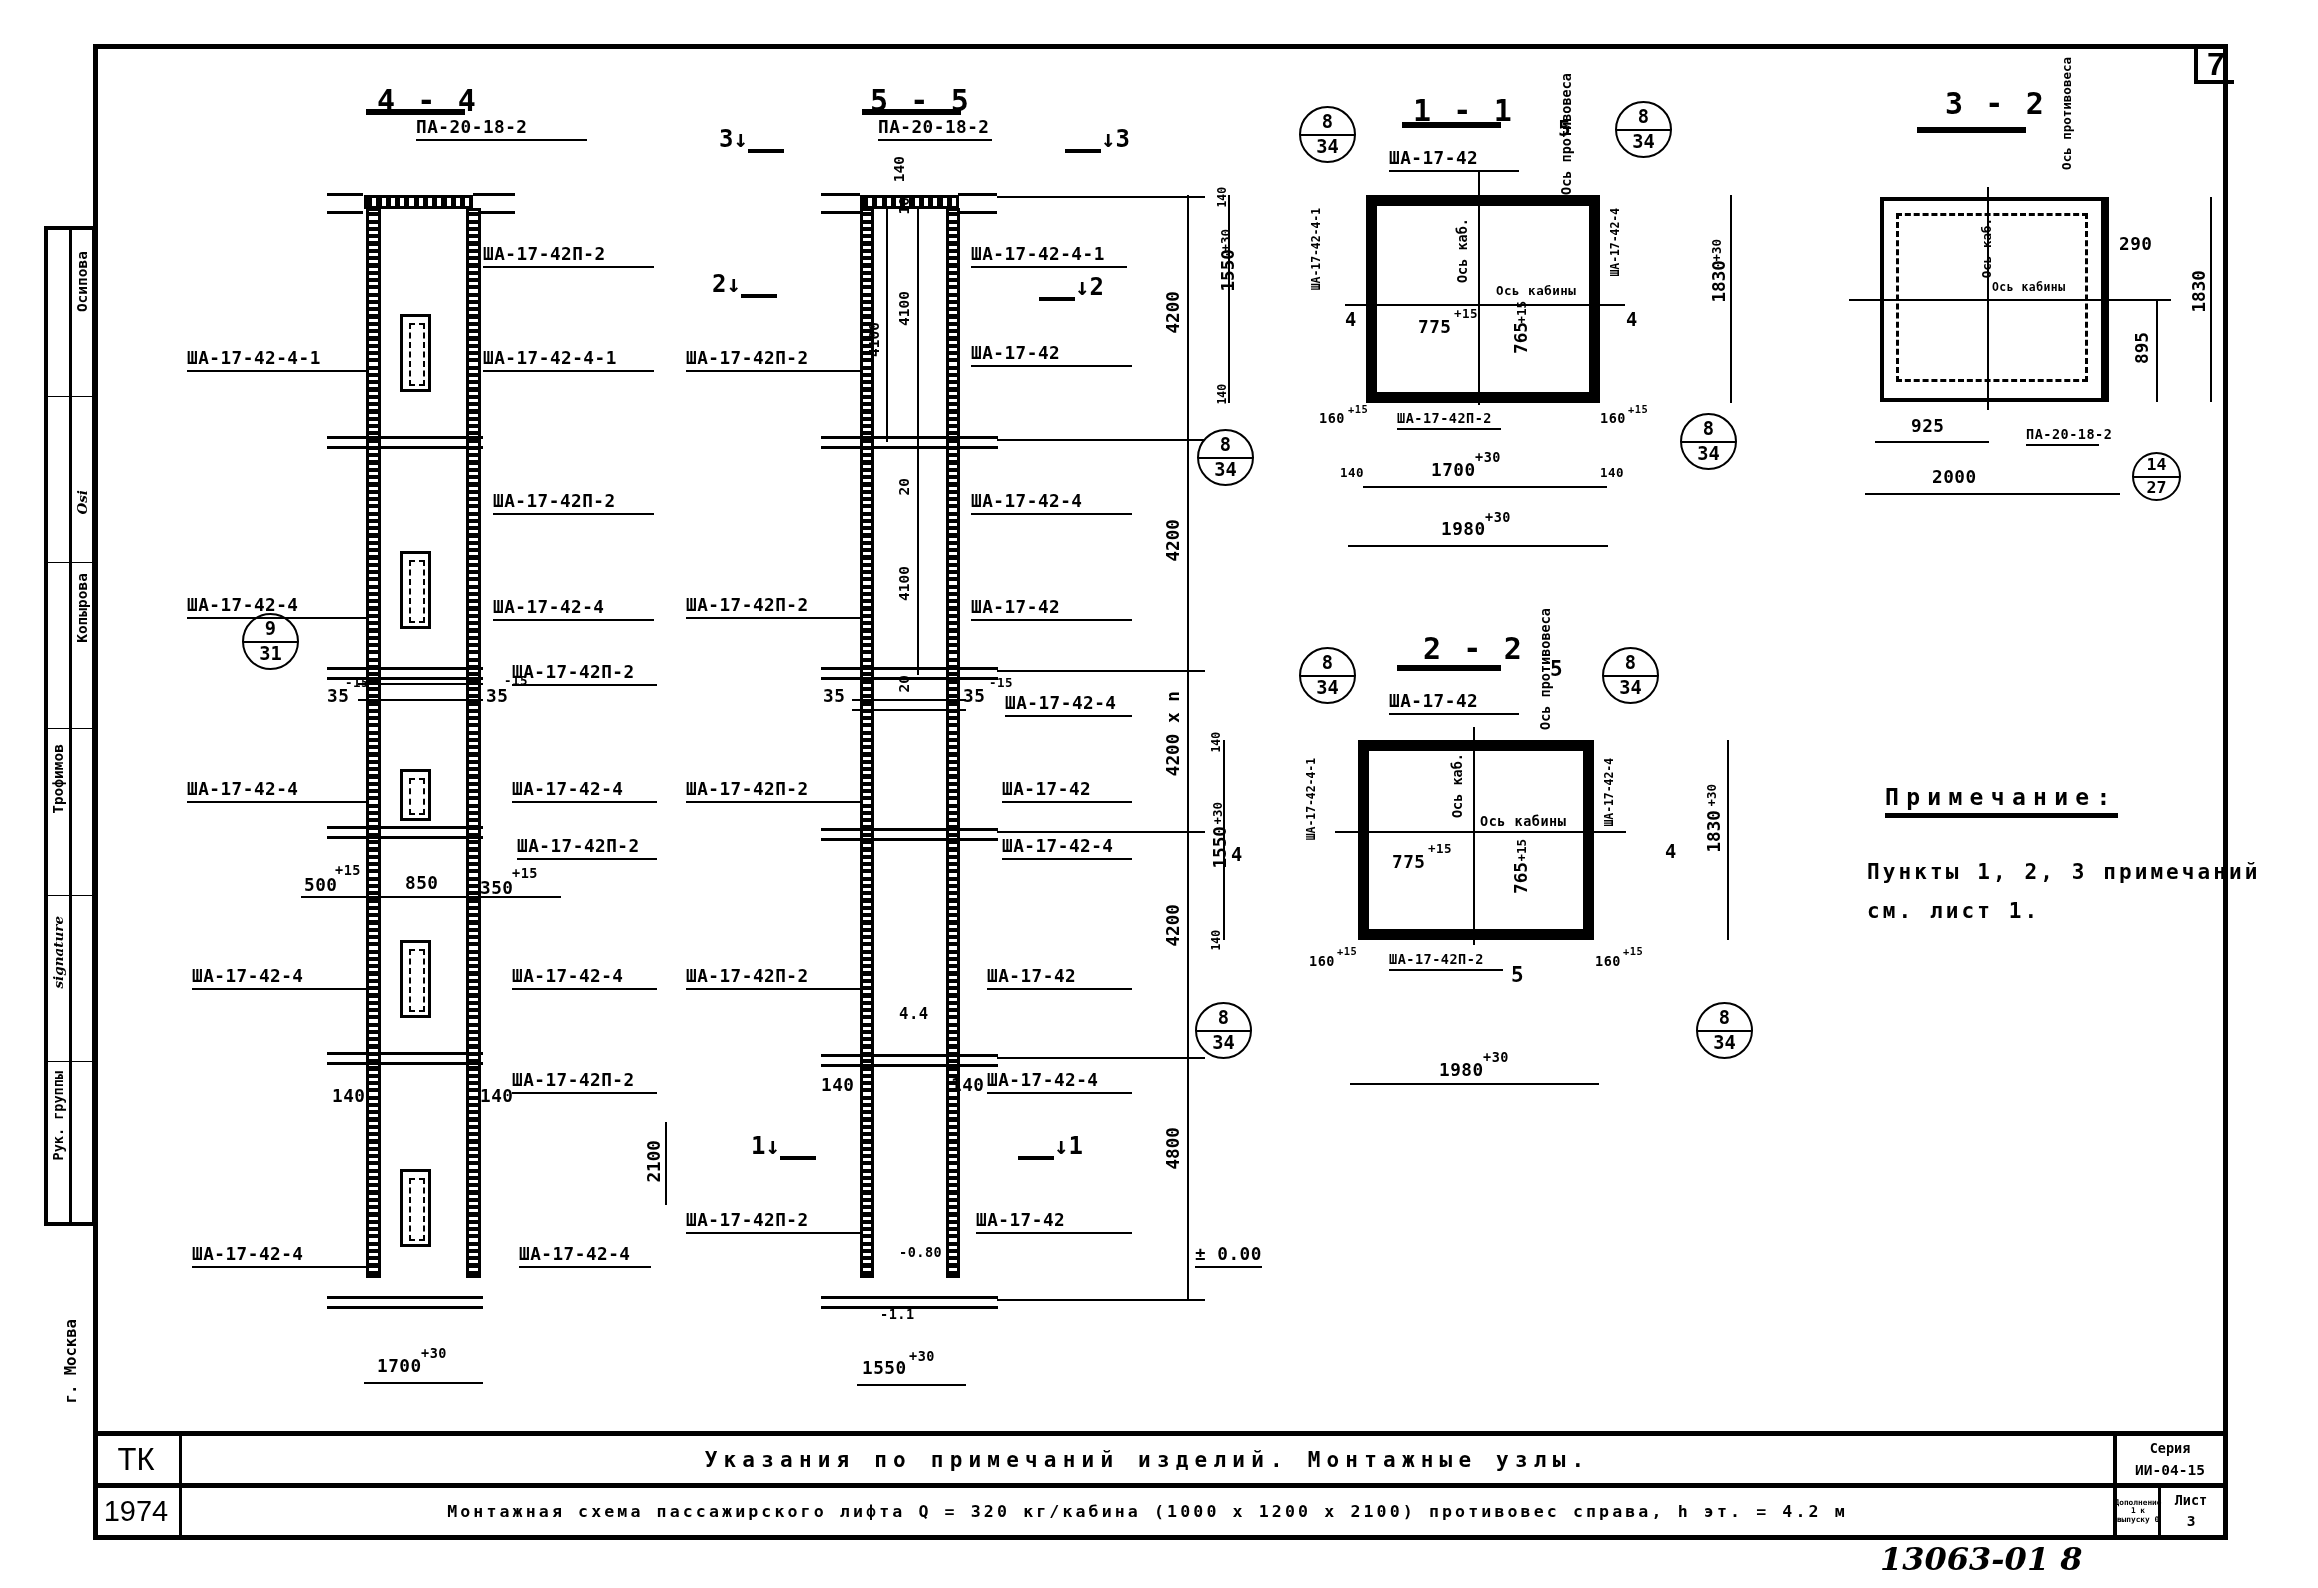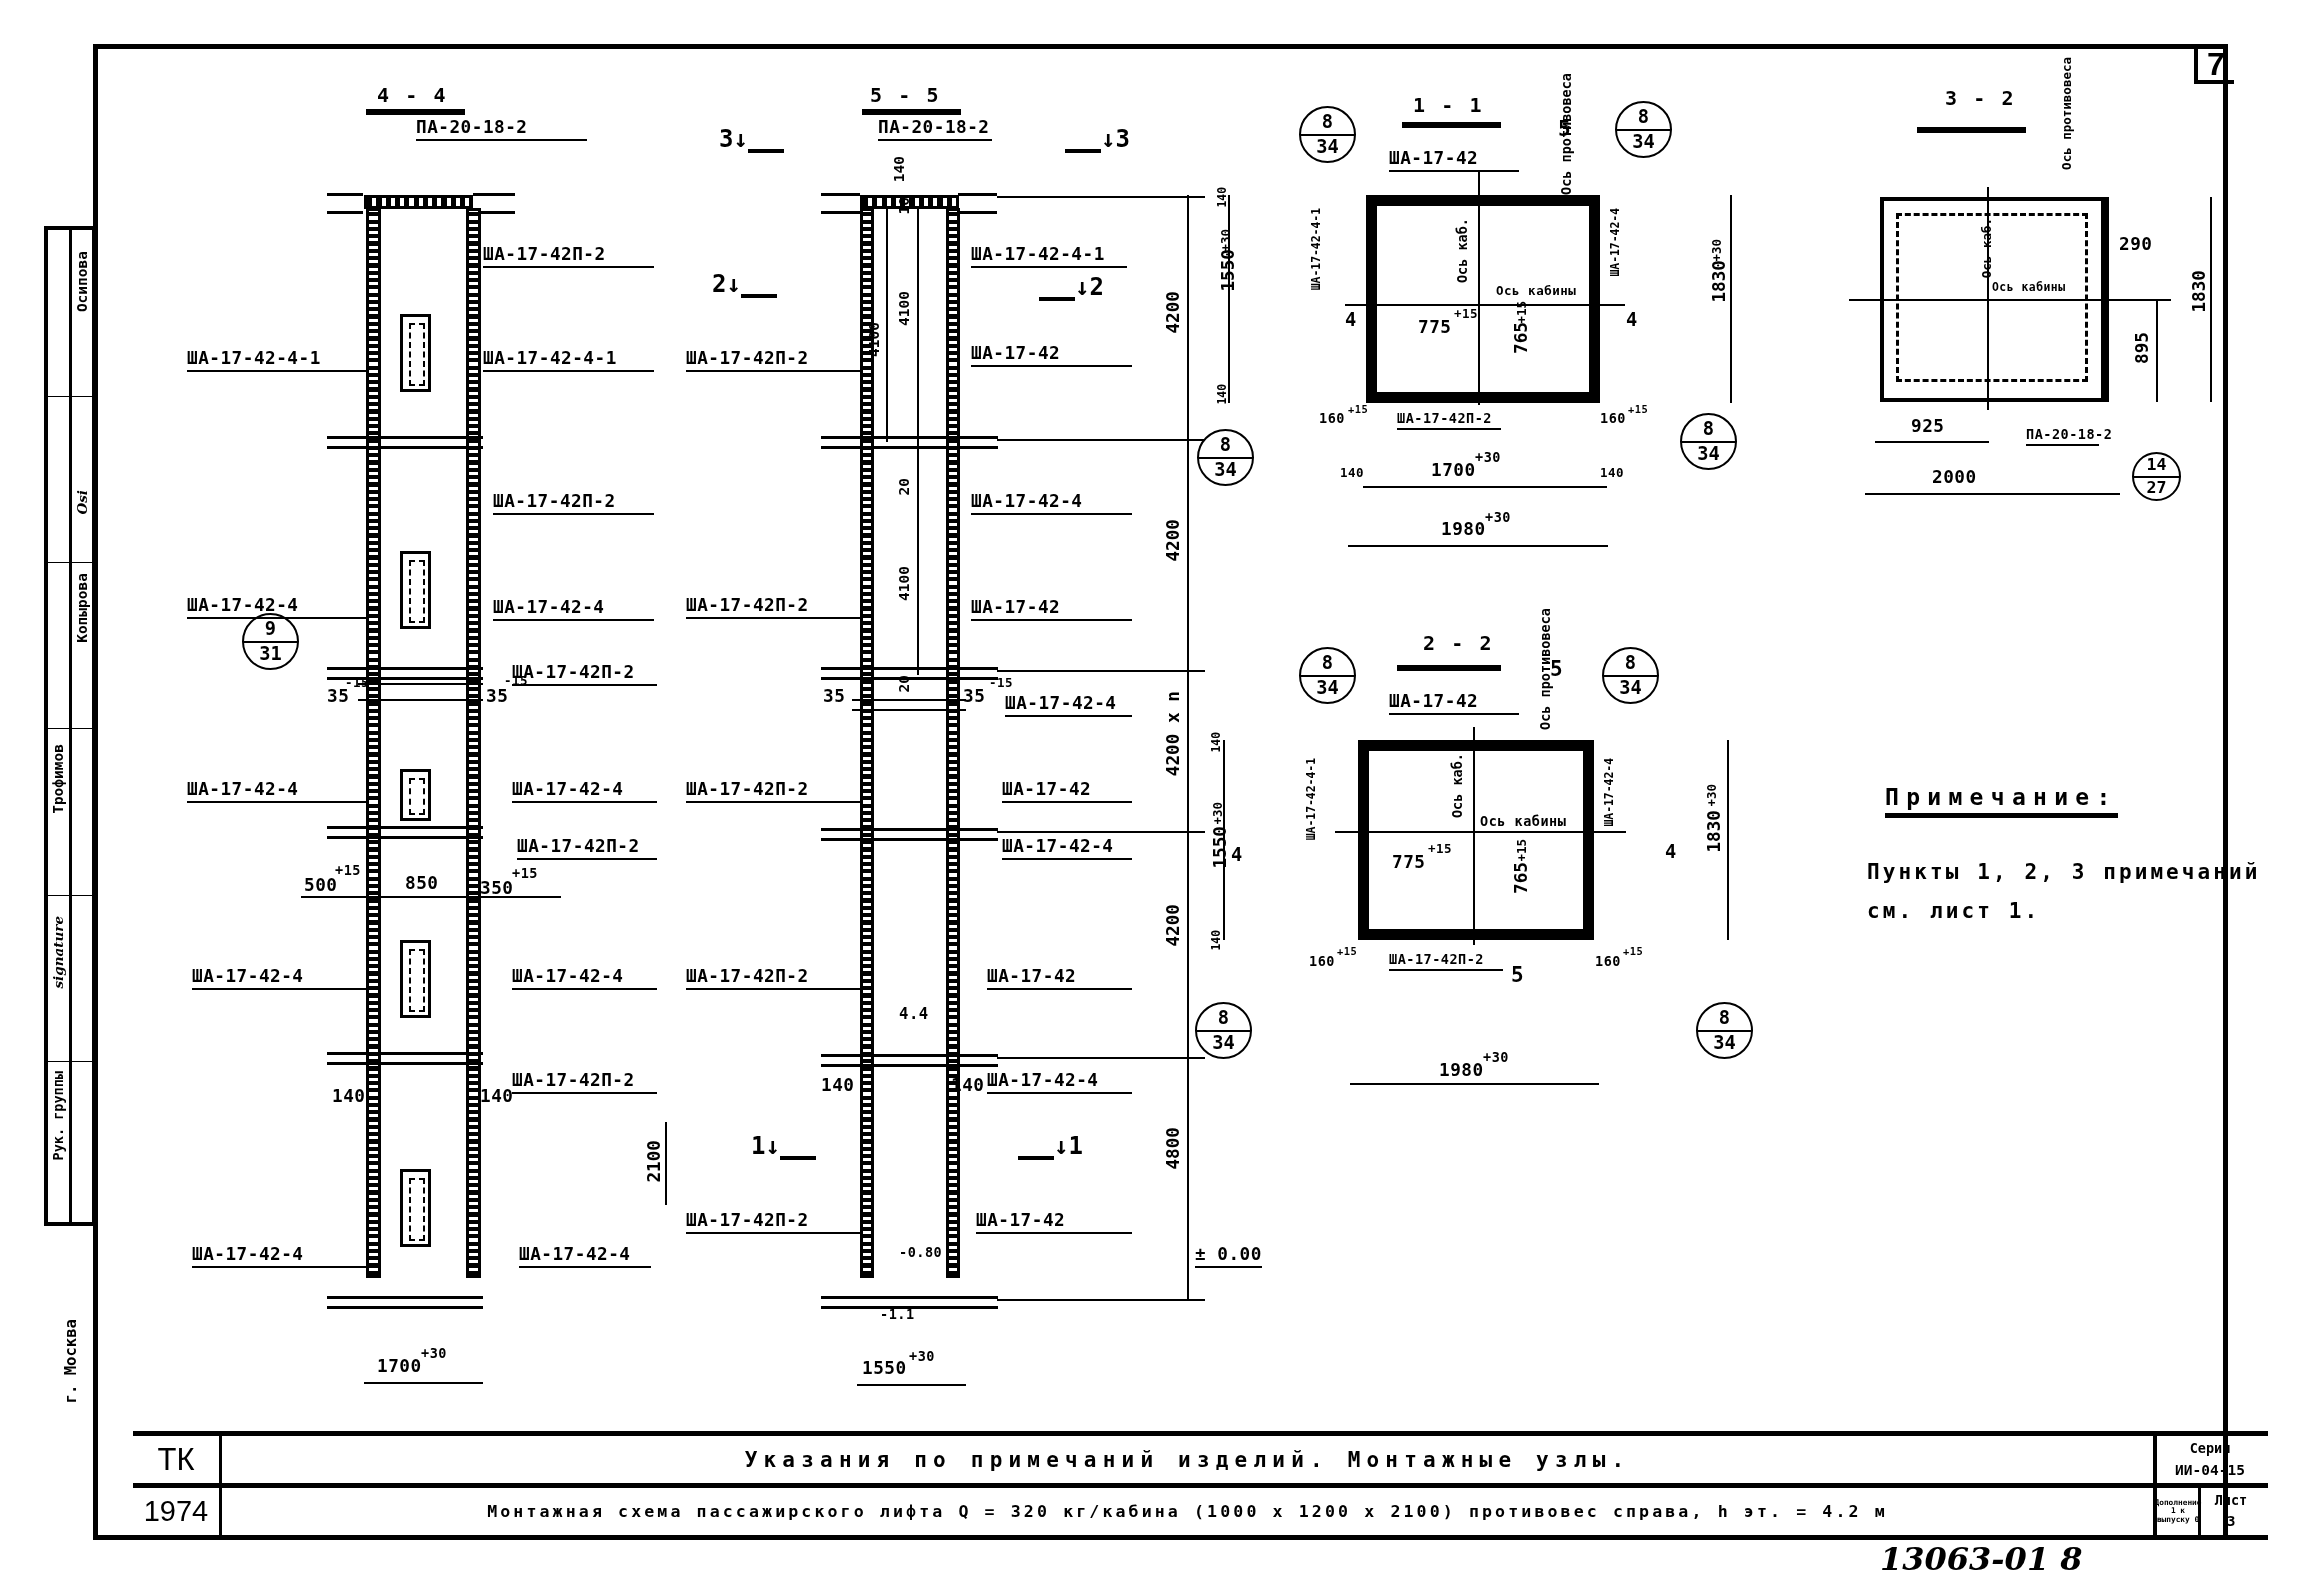--- a/index.html
+++ b/index.html
@@ -2,39 +2,39 @@
 <html style="font-size:8.3px"><head>
 <meta charset="utf-8">
 <style>
   html,body{margin:0;padding:0;background:#fff;}
   body{width:2319px;height:1589px;position:relative;overflow:hidden;font-family:"DejaVu Sans Mono","Liberation Mono",monospace;color:#000;}
   .abs{position:absolute;}
   .sheet-frame{position:absolute;left:93px;top:44px;width:2135px;height:1496px;border:5.2px solid #000;box-sizing:border-box;}
   .sheet-no{position:absolute;left:2194px;top:49px;width:35px;width:36px;height:31px;border-left:4.2px solid #000;border-bottom:4.2px solid #000;display:flex;align-items:center;justify-content:center;font-size:32px;font-weight:bold;font-family:"Liberation Sans",sans-serif;}
   .lbl{position:absolute;font-weight:bold;font-size:17.7px;white-space:nowrap;letter-spacing:0.5px;}
   .lbl-u{border-bottom:2.1px solid #000;padding-bottom:2.1px;}
-  .title{font-size:20px;font-weight:bold;letter-spacing:2.1px;}
+  .title{font-size:30px;font-weight:bold;letter-spacing:2.1px;}
   .title-u{position:absolute;height:6.2px;background:#000;}
   .vtext{position:absolute;writing-mode:vertical-rl;transform:rotate(180deg);font-weight:bold;font-size:17.7px;white-space:nowrap;}
   .wall{position:absolute;background:repeating-linear-gradient(0deg,#000 0 4.2px,#fff 4.2px 7.3px);border:3.1px solid #000;box-sizing:border-box;}
   .slab{position:absolute;height:13.5px;border:3.1px solid #000;box-sizing:border-box;background:repeating-linear-gradient(90deg,#000 0 5.2px,#fff 5.2px 9.3px);}
   .beam{position:absolute;height:21px;border-top:3.1px solid #000;border-bottom:3.1px solid #000;box-sizing:border-box;}
   .hline{position:absolute;height:2.1px;background:#000;}
   .vline{position:absolute;width:2.1px;background:#000;}
   .door{position:absolute;border:3.1px solid #000;box-sizing:border-box;}
   .door::after{content:"";position:absolute;left:6.2px;top:6.2px;right:3.1px;bottom:3.1px;border:2.1px dashed #000;}
   .callout{position:absolute;width:57px;height:57px;border:2.6px solid #000;border-radius:50%;box-sizing:border-box;display:flex;flex-direction:column;align-items:center;justify-content:center;font-weight:bold;font-size:18.7px;line-height:1;}
   .callout .n{border-bottom:2.1px solid #000;width:100%;text-align:center;padding-bottom:2.1px;}
   .callout .d{padding-top:2.1px;}
   .plan{position:absolute;border:11.4px solid #000;box-sizing:border-box;background:#fff;}
   .dim-v{position:absolute;width:1.6px;background:#000;}
   .dim-h{position:absolute;height:1.6px;background:#000;}
   .stamp{position:absolute;left:44px;top:226px;width:52px;height:1000px;border:4.2px solid #000;box-sizing:border-box;}
   .stamp-row{position:absolute;left:0;right:0;border-bottom:1.6px solid #000;}
-  .title-block{position:absolute;left:93px;top:1431px;width:2135px;height:109px;margin-left:40px;}
+  .title-block{position:absolute;left:93px;top:1431px;width:2135px;height:109px;}
   .tb-row{position:absolute;left:0;right:0;border-top:5.2px solid #000;}
   .tb-cell{position:absolute;display:flex;align-items:center;justify-content:center;font-weight:bold;}
   .note-title{font-size:23px;letter-spacing:7.3px;}
   .note-body{font-size:21px;letter-spacing:3.1px;}
   .section-arrow{position:absolute;font-weight:bold;font-size:24px;}
   .section-arrow .bar{display:inline-block;width:36px;height:4.2px;background:#000;vertical-align:bottom;}
   .hw{font-family:"DejaVu Serif",serif;font-style:italic;}
 </style>
 </head>
 <body>

